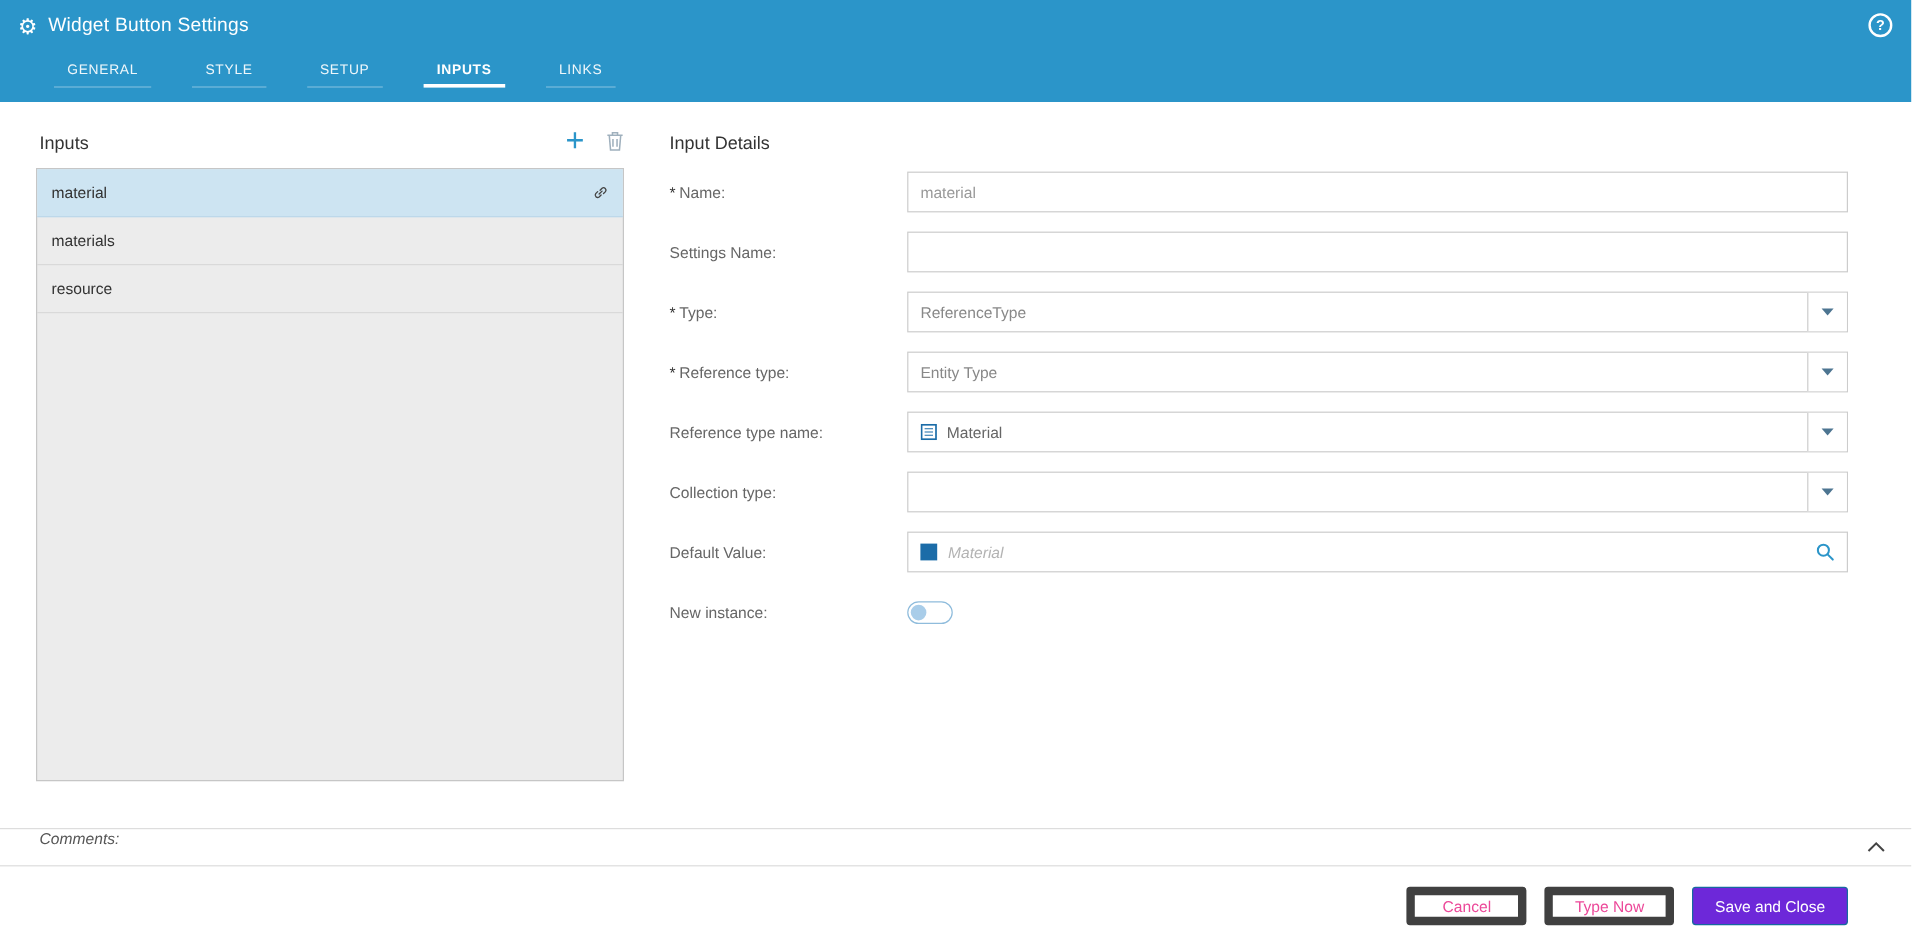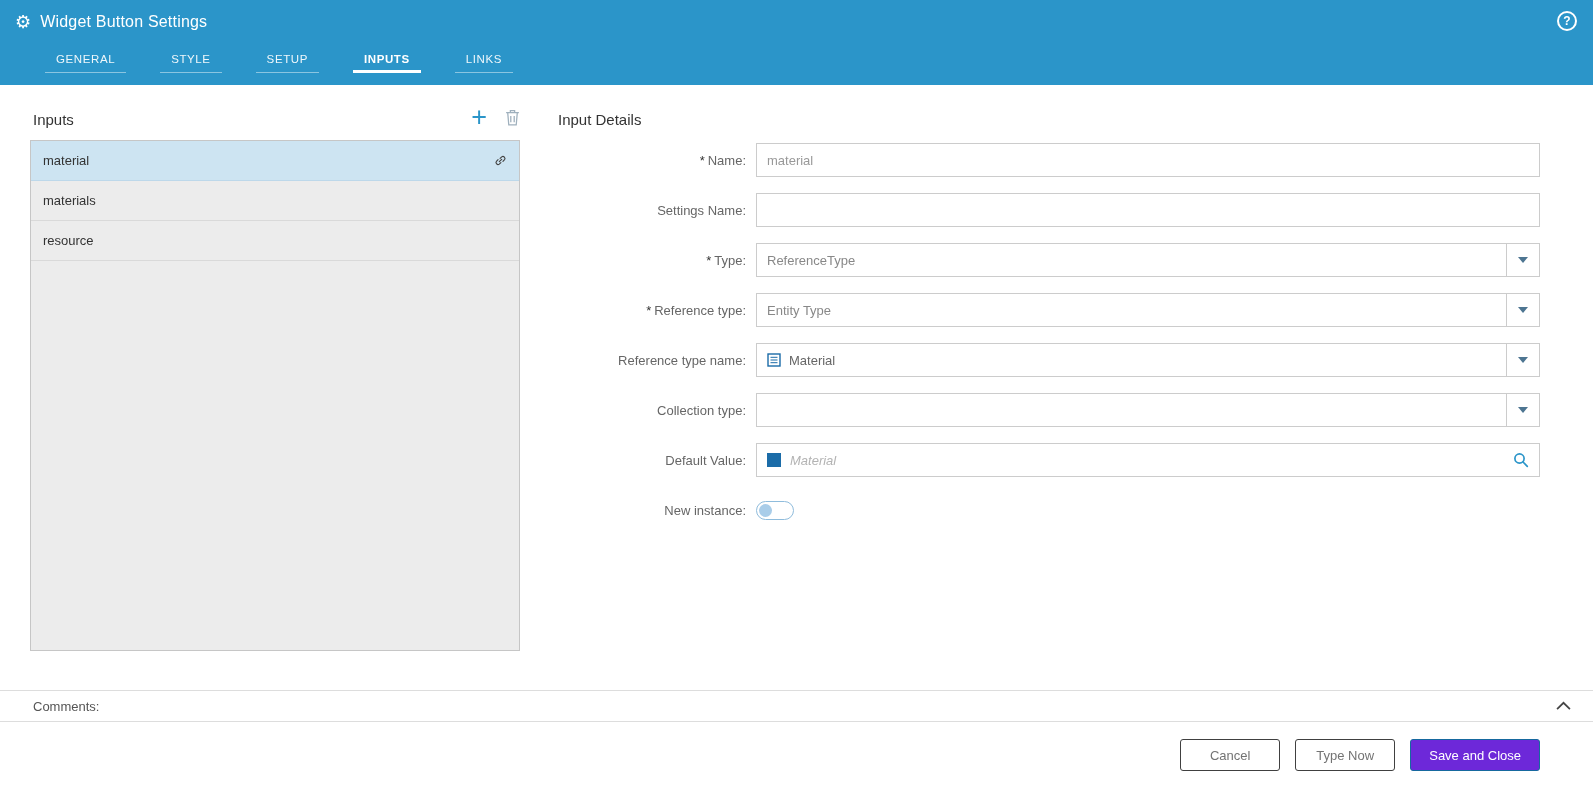--- a/index.html
+++ b/index.html
@@ -29,21 +29,21 @@
   .list { position:absolute; left:30px; top:140px; width:490px; height:511px; background:#ececec;
     border:1px solid #c6c6c6; }
   .litem { height:40px; display:flex; align-items:center; justify-content:space-between;
     padding:0 12px; font-size:13px; color:#333; border-bottom:1px solid #d9d9d9; cursor:pointer; }
   .litem.selected { background:#cde4f2; border-bottom-color:#bdd8ea; }
 
   
   .details-head { position:absolute; left:558px; top:111px; font-size:15px; color:#333; }
   .form { position:absolute; left:558px; top:143px; width:982px; }
   .frow { display:flex; align-items:center; margin-bottom:16px; min-height:34px; }
-  .flabel { width:198px; text-align:right; padding-right:10px; font-size:13px; color:#666; }
+  .flabel { width:198px; padding-right:10px; font-size:13px; color:#666; }
   .req { color:#333; margin-right:3px; font-size:13px; }
   .fcontrol { width:784px; }
   .tinput { width:100%; height:34px; border:1px solid #ccc; padding:0 10px; font-size:13px;
     color:#999; font-family:inherit; background:#fff; outline:none; }
   .dropdown { height:34px; border:1px solid #ccc; background:#fff; display:flex; align-items:center; }
   .dd-value { flex:1; padding:0 10px; font-size:13px; color:#888; display:flex; align-items:center;
     gap:8px; overflow:hidden; white-space:nowrap; }
   .dd-btn { width:33px; align-self:stretch; border-left:1px solid #ccc; display:flex;
     align-items:center; justify-content:center; cursor:pointer; background:#fff; }
   .caret-down { width:0; height:0; border-left:5px solid transparent; border-right:5px solid transparent;
@@ -55,28 +55,28 @@
     background:transparent; }
   .defval input::placeholder { font-style:italic; color:#b3b3b3; }
   .search-btn { cursor:pointer; display:flex; align-items:center; }
   .toggle { width:38px; height:19px; border:1px solid #8fbcdc; border-radius:10px; background:#fff;
     position:relative; cursor:pointer; }
   .toggle .knob { position:absolute; left:2px; top:2px; width:13px; height:13px; border-radius:50%;
     background:#a9cde9; }
 
   
   .comments { position:absolute; left:0; right:0; top:690px; height:32px; border-top:1px solid #ddd;
-    border-bottom:1px solid #ddd; display:flex; align-items:center; justify-content:space-between;
-    padding:0 22px 0 33px; background:#fff; }
+    border-bottom:1px solid #ddd; display:flex; justify-content:space-between;
+    padding:0 22px 0 33px; background:#fff;font-style:italic; }
   .comments-label { font-size:13px; color:#555; }
   .chev-btn { cursor:pointer; display:flex; align-items:center; }
   .footer { position:absolute; right:53px; top:739px; display:flex; gap:15px; }
   .btn { height:32px; min-width:100px; padding:0 18px; border-radius:3px; font-size:13px;
     font-family:inherit; cursor:pointer; }
-  .btn.secondary { background:#fff; border:1px solid #404040; color:#737373; }
+  .btn.secondary { background:#fff; border:7px solid #404040; color:#ec4899; }
   .btn.primary { background:#6d28d9; border:1px solid #16699f; color:#fff; min-width:122px; }
 </style>
 </head>
 <body>
 
 <div class="app">
 
   <div class="header">
     <div class="titlebar">
       <span class="gear-icon">⚙</span>

